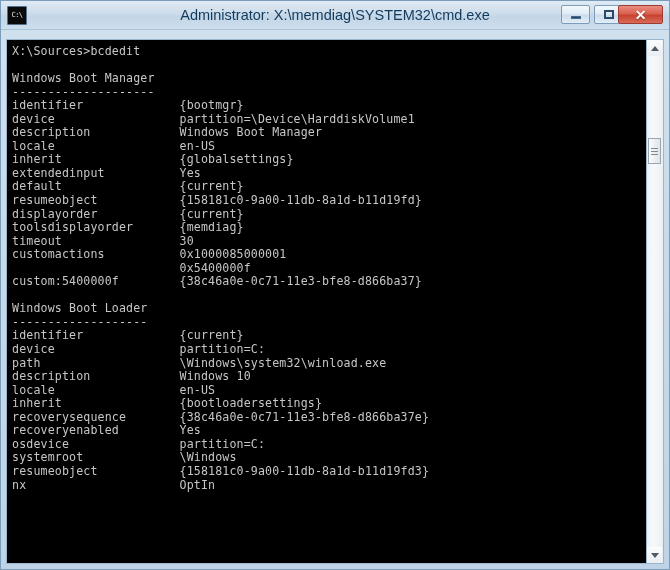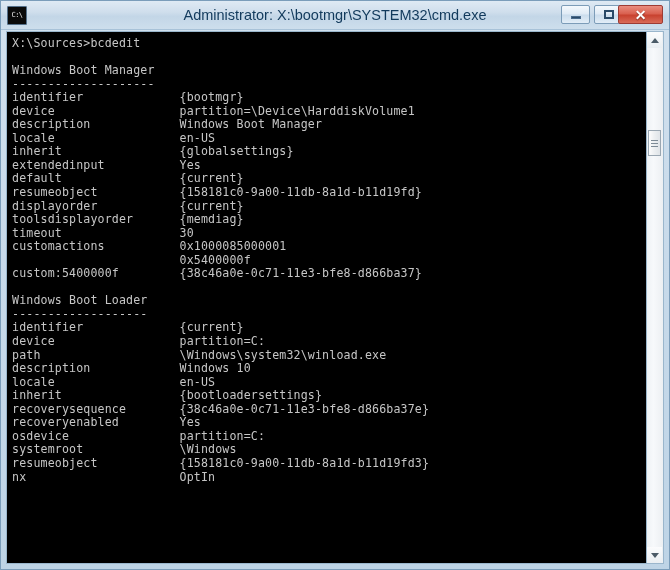--- a/index.html
+++ b/index.html
@@ -101,21 +101,21 @@
     font-size: 14px;
     font-weight: bold;
     text-shadow: 0 1px 1px rgba(90,20,10,0.7);
     line-height: 1;
   }
 
   
   #console-area {
     position: relative;
     flex: 1 1 auto;
-    margin: 1px 5px 5px 5px;
+    margin: 9px 5px 5px 5px;
     background: #000000;
     border: 1px solid #9ab6cc;
     display: flex;
     overflow: hidden;
     gap: 30px;
   }
   #console-text {
     flex: 1 1 auto;
     position: relative;
     background: #000000;
@@ -186,21 +186,21 @@
         #7d8b96 6px, #7d8b96 7px);
   }
 </style>
 </head>
 <body>
 
 <div id="window">
 
   <div id="titlebar">
     <div id="app-icon">C:\</div>
-    <div id="title-text">Administrator: X:\bootmgr\SYSTEM32\cmd.exe</div>
+    <div id="title-text">Administrator: X:\memdiag\SYSTEM32\cmd.exe</div>
 
     <div class="winbtn" id="btn-min">
       <span class="glyph">
           <span class="gl-min"></span>
         </span>
     </div>
     <div class="winbtn" id="btn-max">
       <span class="glyph">
           <span class="gl-max"></span>
         </span>

